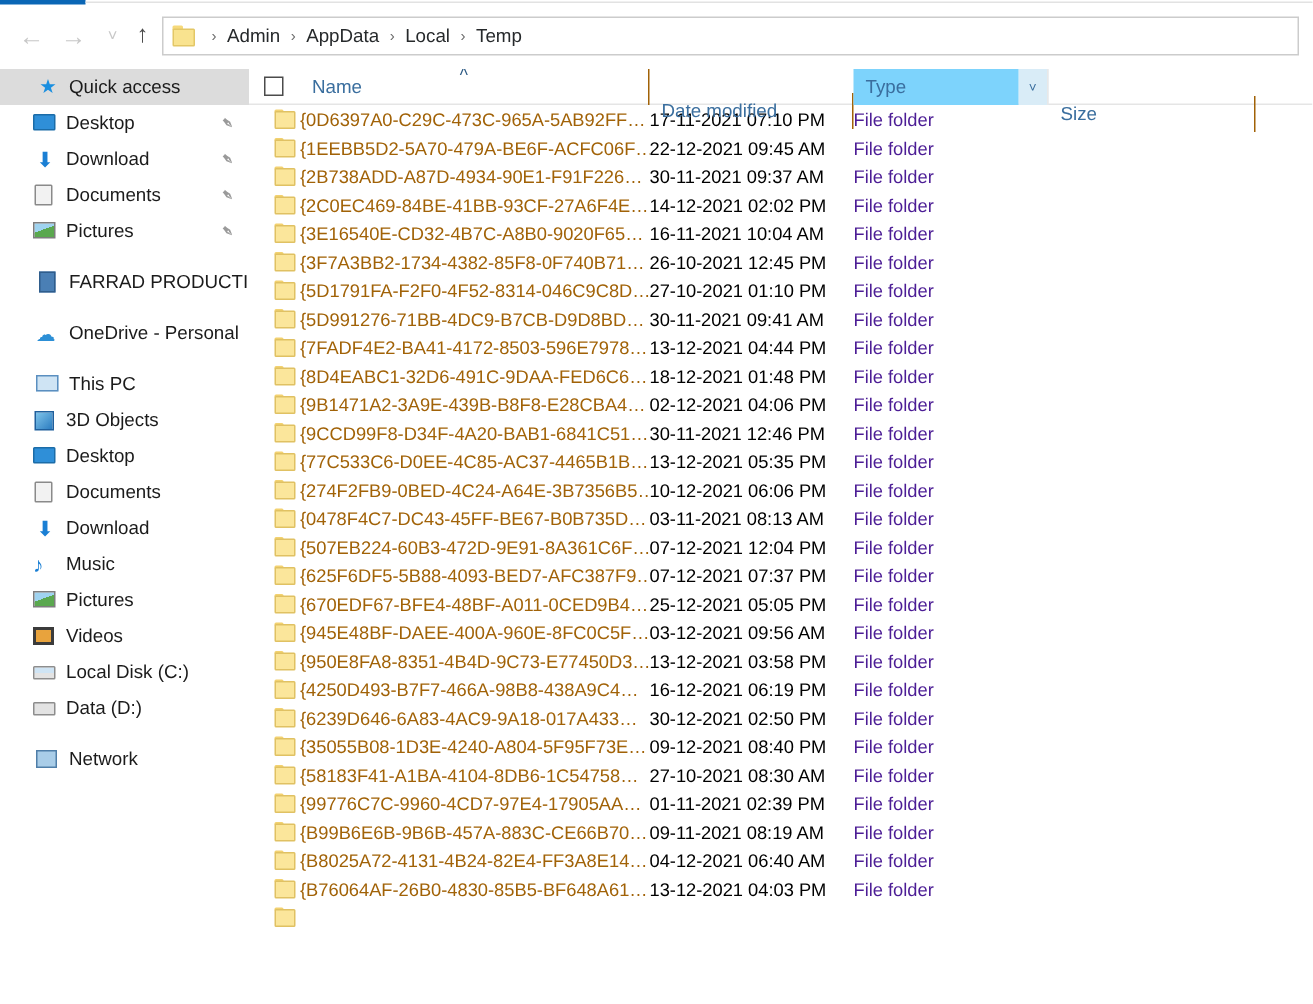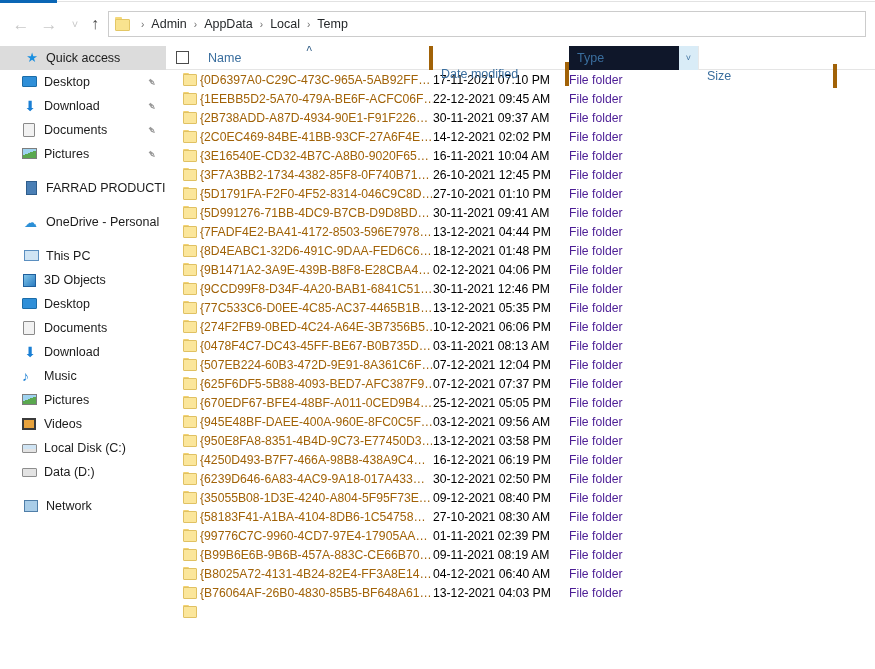--- a/index.html
+++ b/index.html
@@ -154,28 +154,28 @@
   #col-header {
     position: relative;
     height: 24px;
     border-bottom: 1px solid #e5e5e5;
     display: flex; align-items: center;
   }
   .col {
     position: relative; height: 24px;
     display: flex; align-items: center;
     font-size: 12.5px; color: #3a6e9e;
-    border-right: 4px solid #a16207;
+    border-right: 1px solid #a16207;
     padding-left: 8px;
     white-space: nowrap;
   }
   #col-check  { width: 34px; padding-left: 10px; border-right: none; }
   #col-name   { width: 233px; }
   #col-date   { width: 136px; margin-top: 32px; }
-  #col-type   { width: 110px; background: #0f172a; border-right: none; }
+  #col-type   { width: 110px; background: #7dd3fc; border-right: none; }
   #col-typebtn {
     width: 20px; height: 24px; background: #d9ecf7;
     display: flex; align-items: center; justify-content: center;
     font-size: 9px; color: #3a6e9e;
     border-right: 1px solid #e8e8e8;
   }
   #col-size   { width: 138px; margin-top: 36px; }
   .hdr-check {
     width: 13px; height: 13px;
     border: 1px solid #4b4b4b; background: #fff;

